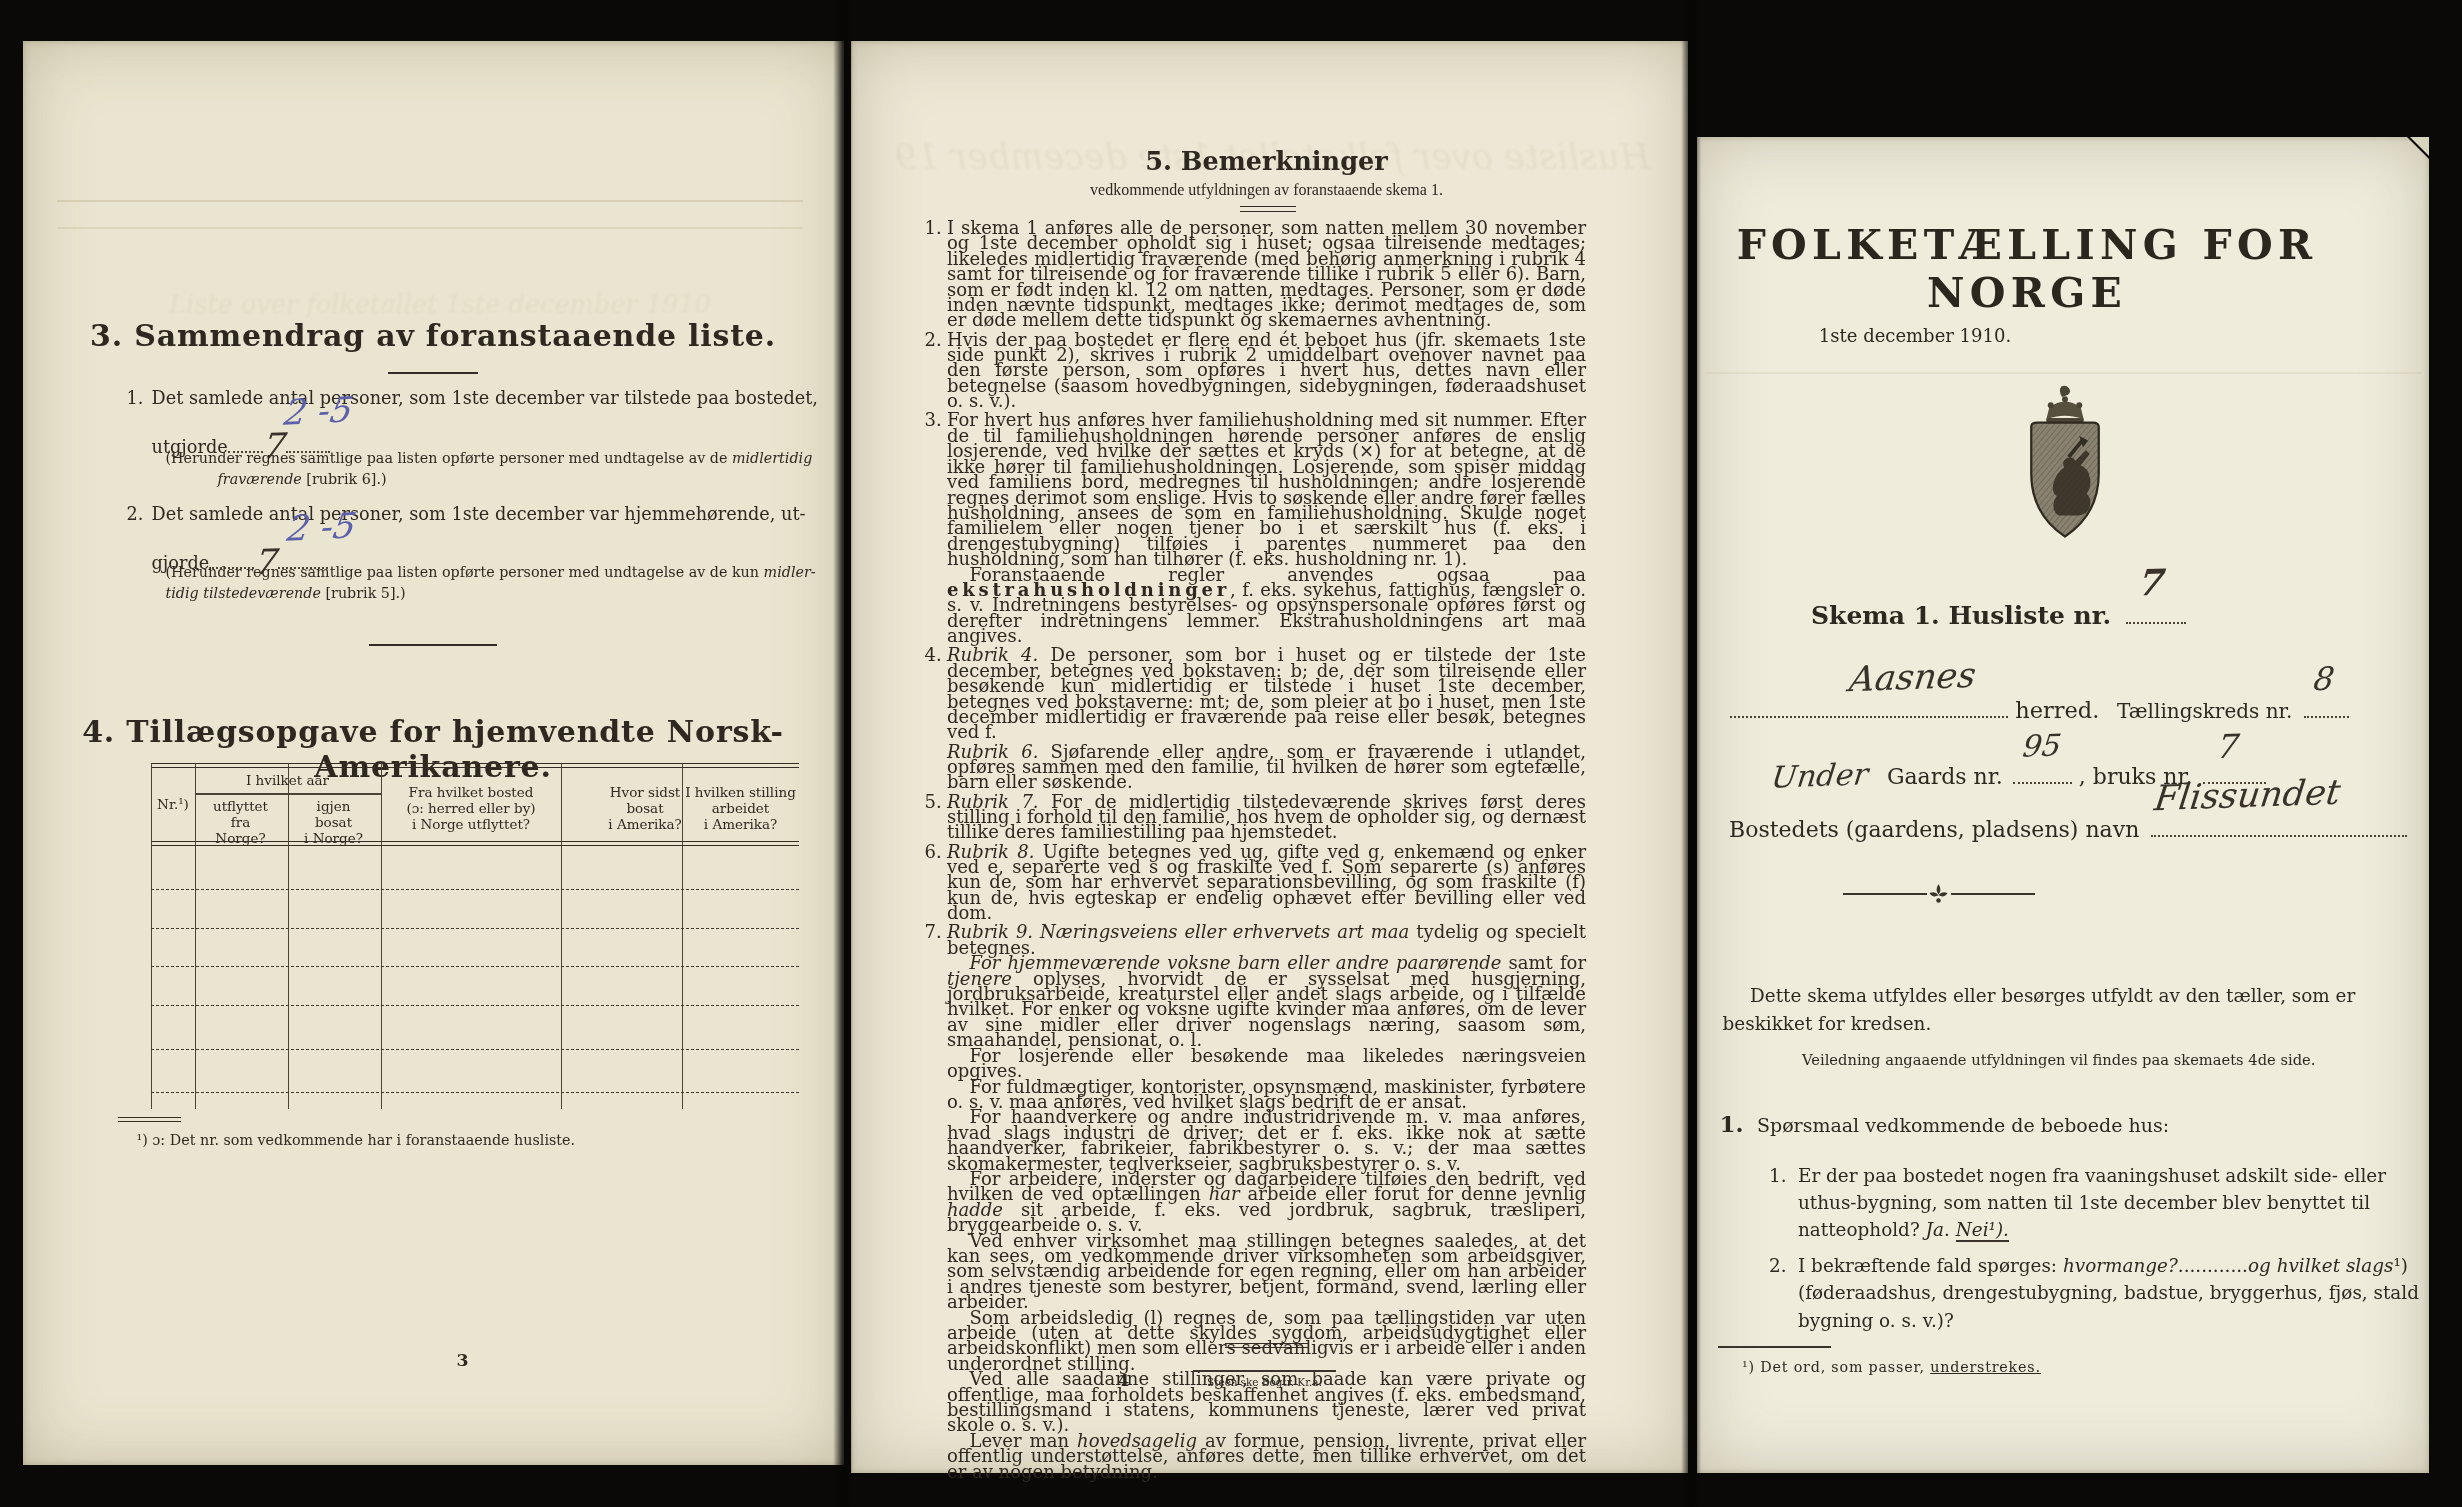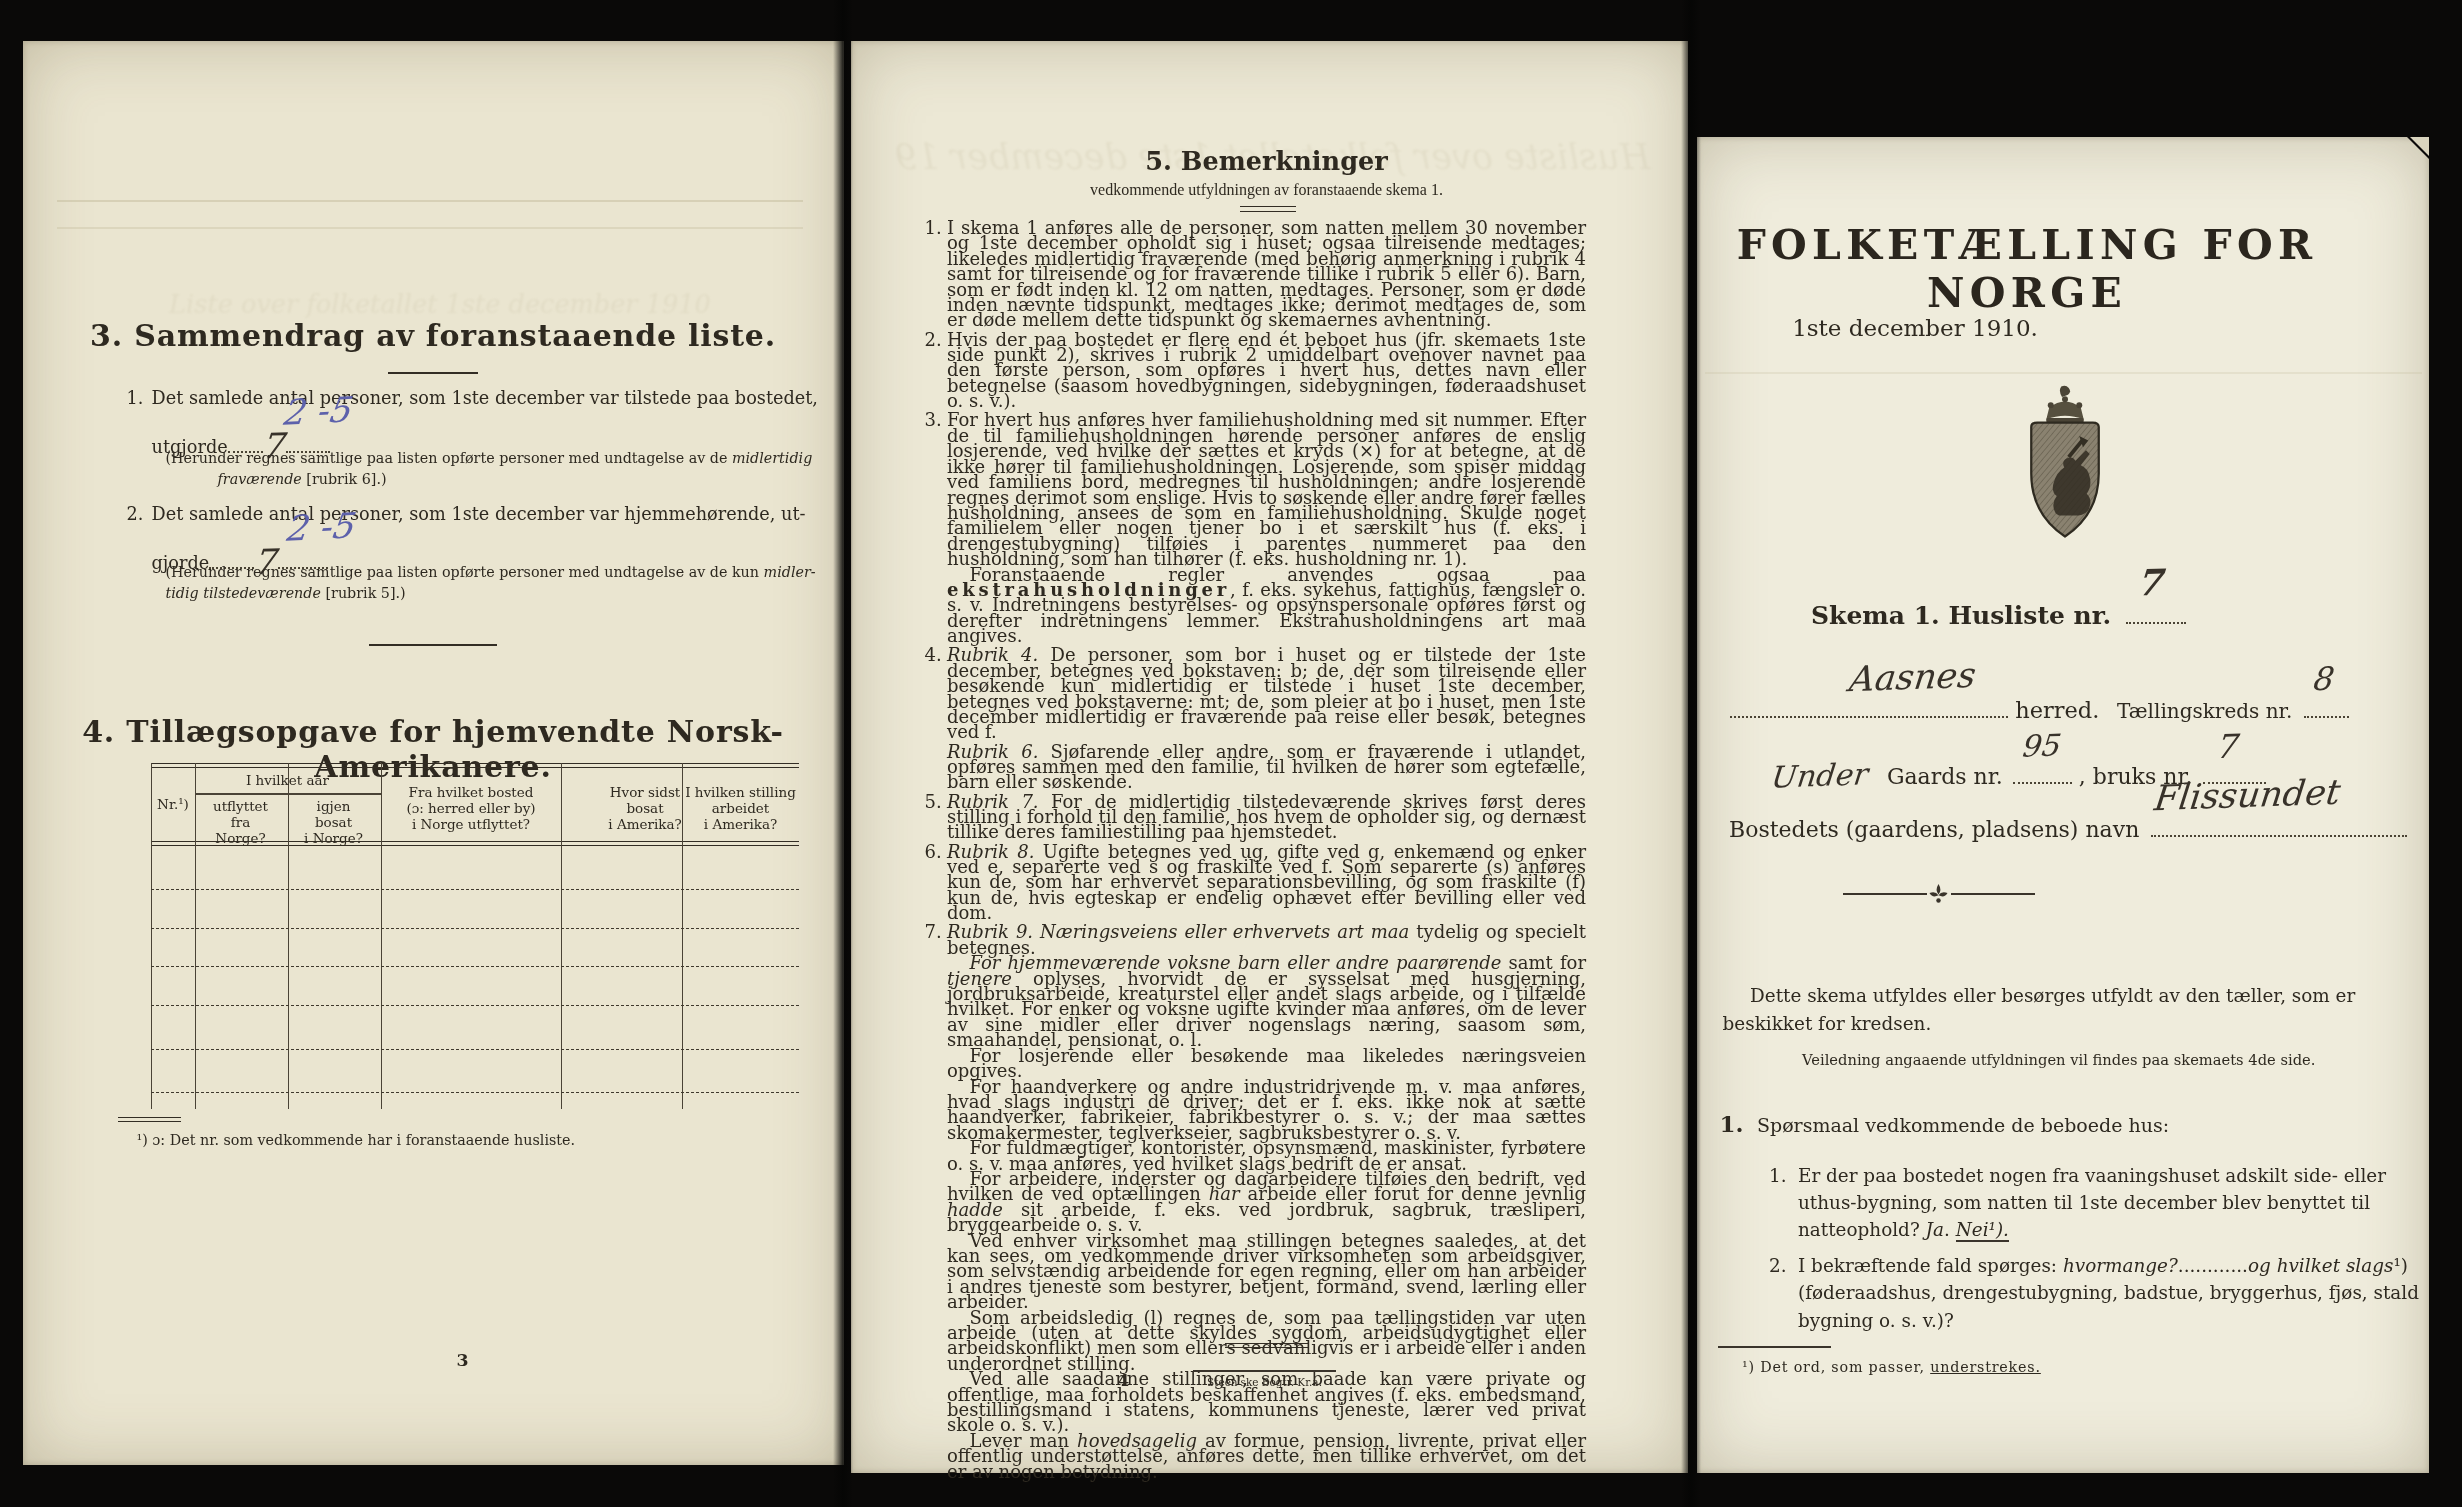--- a/index.html
+++ b/index.html
@@ -173,22 +173,22 @@
         </div>
         <div class="m-item">
           <span class="m-num">6.</span>
           <div class="m-para"><span class="it">Rubrik 8.</span><span>  Ugifte betegnes ved ug, gifte ved g, enkemænd og enker ved e, separerte ved s og fraskilte ved f.  Som separerte (s) anføres kun de, som har erhvervet separations­bevilling, og som fraskilte (f) kun de, hvis egteskap er endelig ophævet efter bevilling eller ved dom.</span></div>
         </div>
         <div class="m-item">
           <span class="m-num">7.</span>
           <div class="m-para"><span class="it">Rubrik 9.</span><span>  </span><span class="it">Næringsveiens eller erhvervets art maa</span><span> tydelig og specielt betegnes.</span></div>
           <div class="m-para"><span class="it">For hjemmeværende voksne barn eller andre paarørende</span><span> samt for </span><span class="it">tjenere</span><span> oplyses, hvor­vidt de er sysselsat med husgjerning, jordbruksarbeide, kreaturstel eller andet slags arbeide, og i tilfælde hvilket.  For enker og voksne ugifte kvinder maa anføres, om de lever av sine midler eller driver nogenslags næring, saasom søm, smaahandel, pensionat, o. l.</span></div>
           <div class="m-para"><span>For losjerende eller besøkende maa likeledes næringsveien opgives.</span></div>
+          <div class="m-para"><span>For fuldmægtiger, kontorister, opsynsmænd, maskinister, fyrbøtere o. s. v. maa anføres, ved hvilket slags bedrift de er ansat.</span></div>
           <div class="m-para"><span>For haandverkere og andre industridrivende m. v. maa anføres, hvad slags industri de driver; det er f. eks. ikke nok at sætte haandverker, fabrikeier, fabrikbestyrer o. s. v.; der maa sættes skomakermester, teglverkseier, sagbruksbestyrer o. s. v.</span></div>
-          <div class="m-para"><span>For fuldmægtiger, kontorister, opsynsmænd, maskinister, fyrbøtere o. s. v. maa anføres, ved hvilket slags bedrift de er ansat.</span></div>
           <div class="m-para"><span>For arbeidere, inderster og dagarbeidere tilføies den bedrift, ved hvilken de ved op­tællingen </span><span class="it">har</span><span> arbeide eller forut for denne jevnlig </span><span class="it">hadde</span><span> sit arbeide, f. eks. ved jordbruk, sagbruk, træsliperi, bryggearbeide o. s. v.</span></div>
           <div class="m-para"><span>Ved enhver virksomhet maa stillingen betegnes saaledes, at det kan sees, om ved­kommende driver virksomheten som arbeidsgiver, som selvstændig arbeidende for egen regning, eller om han arbeider i andres tjeneste som bestyrer, betjent, formand, svend, lærling eller arbeider.</span></div>
           <div class="m-para"><span>Som arbeidsledig (l) regnes de, som paa tællingstiden var uten arbeide (uten at dette skyldes sygdom, arbeidsudygtighet eller arbeidskonflikt) men som ellers sedvanligvis er i arbeide eller i anden underordnet stilling.</span></div>
           <div class="m-para"><span>Ved alle saadanne stillinger, som baade kan være private og offentlige, maa for­holdets beskaffenhet angives (f. eks. embedsmand, bestillingsmand i statens, kommunens tjeneste, lærer ved privat skole o. s. v.).</span></div>
           <div class="m-para"><span>Lever man </span><span class="it">hovedsagelig</span><span> av formue, pension, livrente, privat eller offentlig under­støttelse, anføres dette, men tillike erhvervet, om det er av nogen betydning.</span></div>
         </div>
       </div>
 
     <div class="abs dbl" style="left:374px;top:1302px;width:83px"></div>
     <div class="abs ctr" style="left:96px;width:353px;top:1330px;font-size:16px;font-weight:bold">4</div>
@@ -197,21 +197,21 @@
       <div class="ctr" style="font-size:10.5px">Steen'ske Bogtr.   Kr.a.</div>
     </div>
   </div>
 
   <div id="page-right" class="page">
     <div class="dogear"></div>
     <div class="dogear2"></div>
     <div class="bleedline" style="left:7.5px;right:7.5px;top:235px;opacity:.25"></div>
 
     <div class="abs mast ctr" style="left:0;width:660px;top:84px">FOLKETÆLLING FOR NORGE</div>
-    <div class="abs ctr" style="left:45px;width:346px;top:178px;font-size:23px">1ste december 1910.</div>
+    <div class="abs ctr" style="left:45px;width:346px;top:188px;font-size:18px">1ste december 1910.</div>
 
     <svg class="abs" style="left:319px;top:248px" width="98" height="156" viewBox="0 0 130 208">
       <defs>
         <pattern id="hatch" width="6" height="6" patternUnits="userSpaceOnUse" patternTransform="rotate(40)">
           <rect width="6" height="6" fill="#8a8270"></rect>
           <line x1="0" y1="0" x2="0" y2="6" stroke="#5d564595" stroke-width="2.4"></line>
         </pattern>
       </defs>
       <path d="M60,2 q6,-3 10,2 q4,5 -1,9 l-8,3 q-5,-8 -1,-14z" fill="#4a4436"></path>
       <path d="M44,30 Q65,14 86,30 L90,46 Q65,36 40,46 Z" fill="#56503f"></path>

